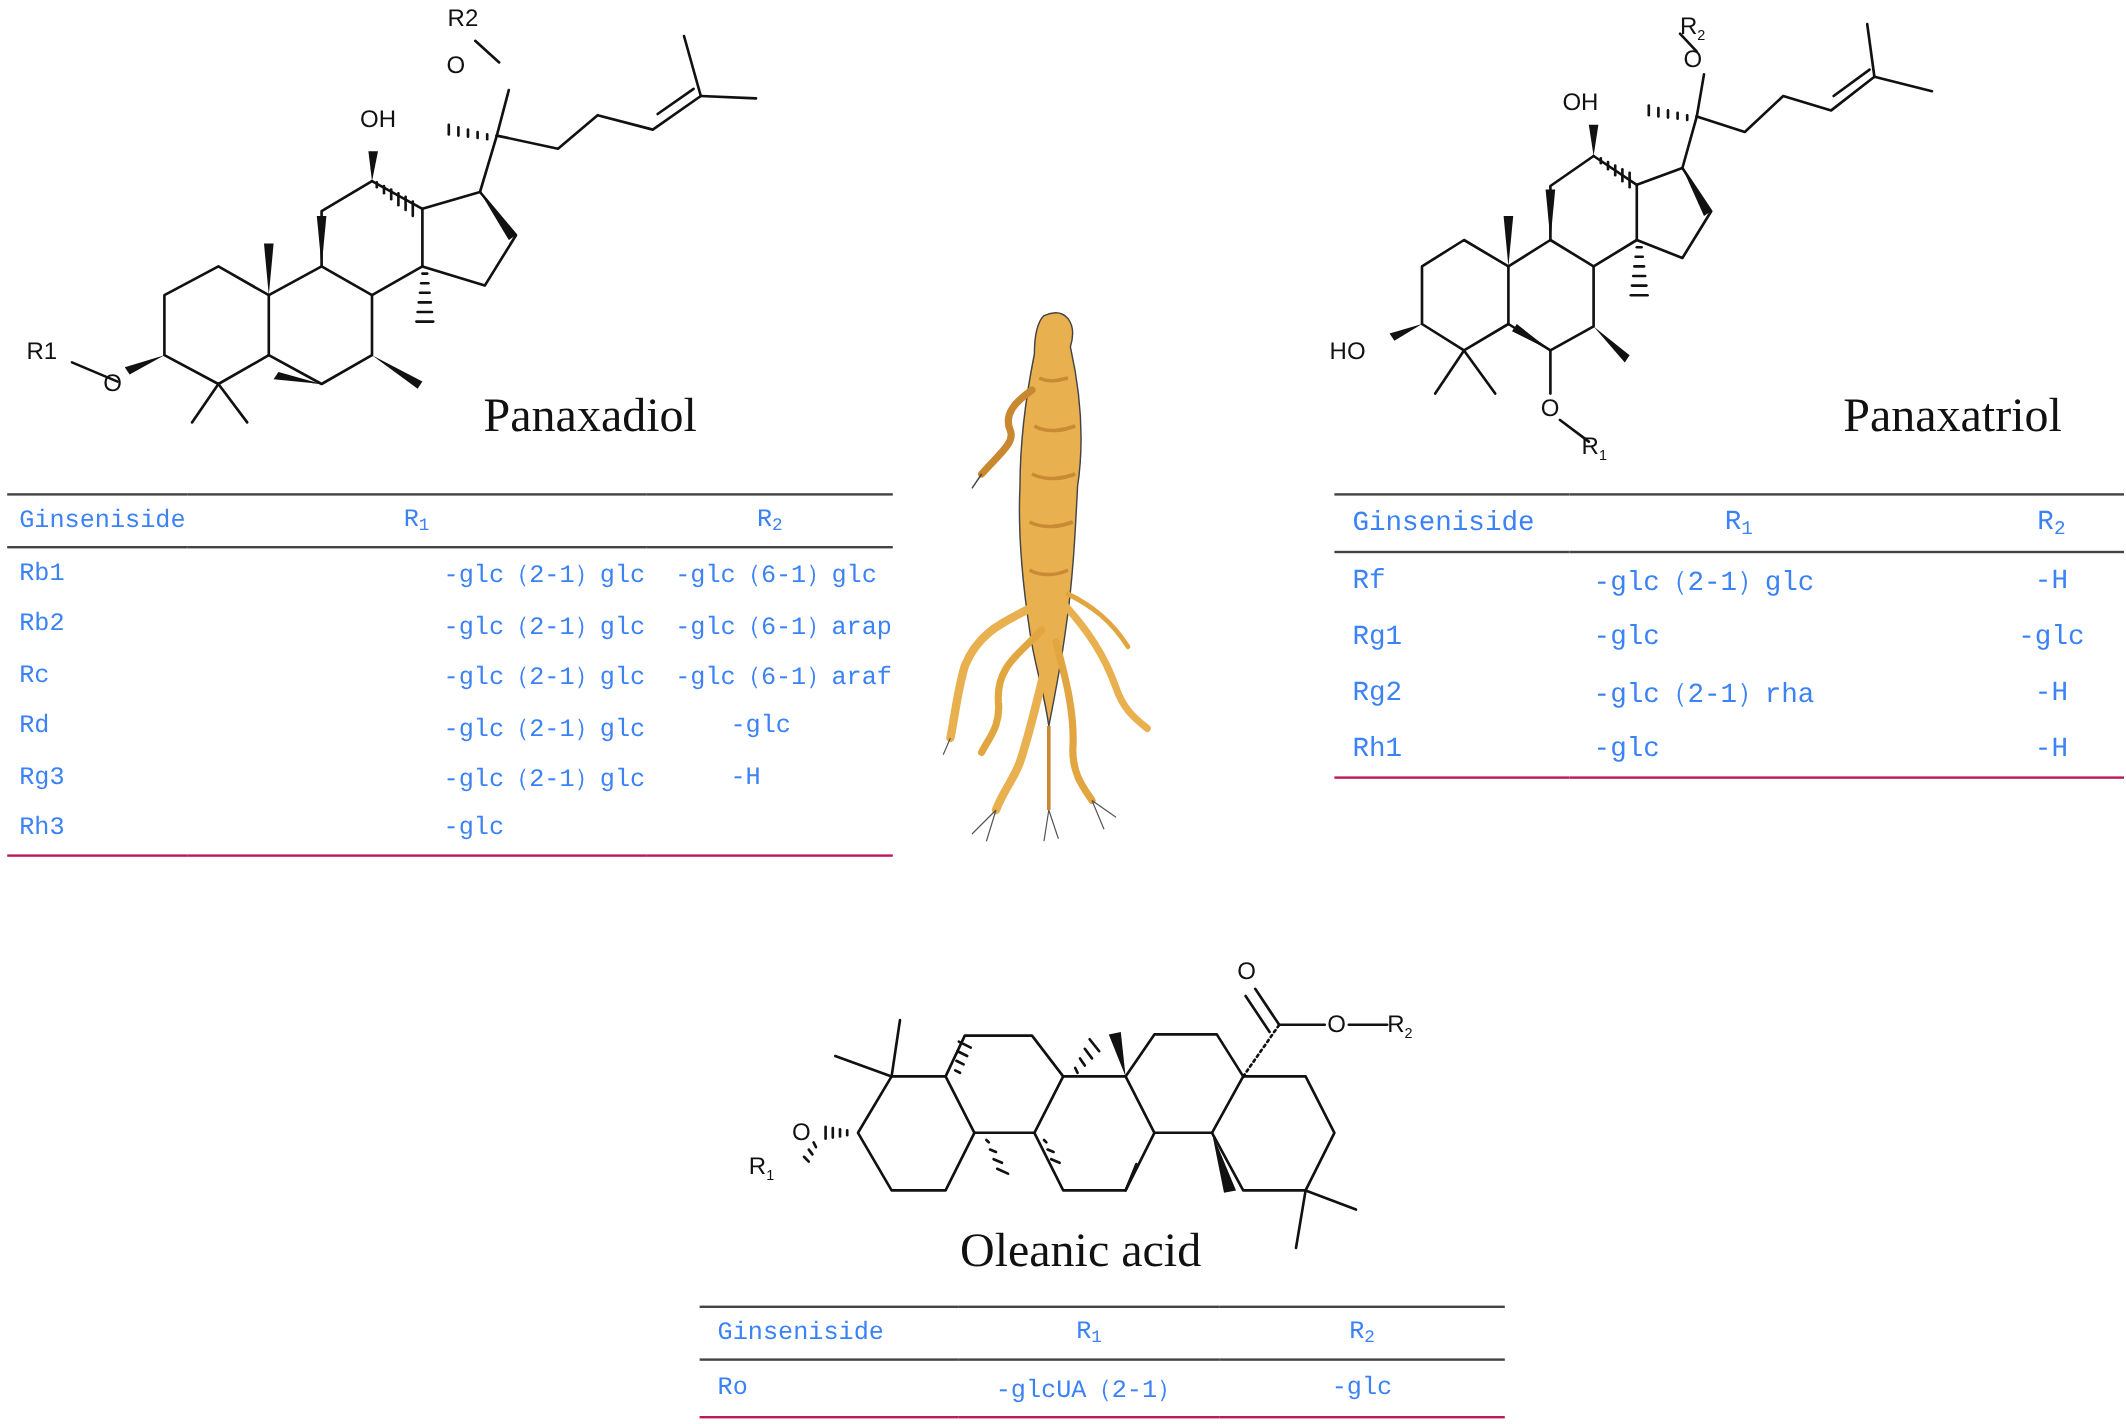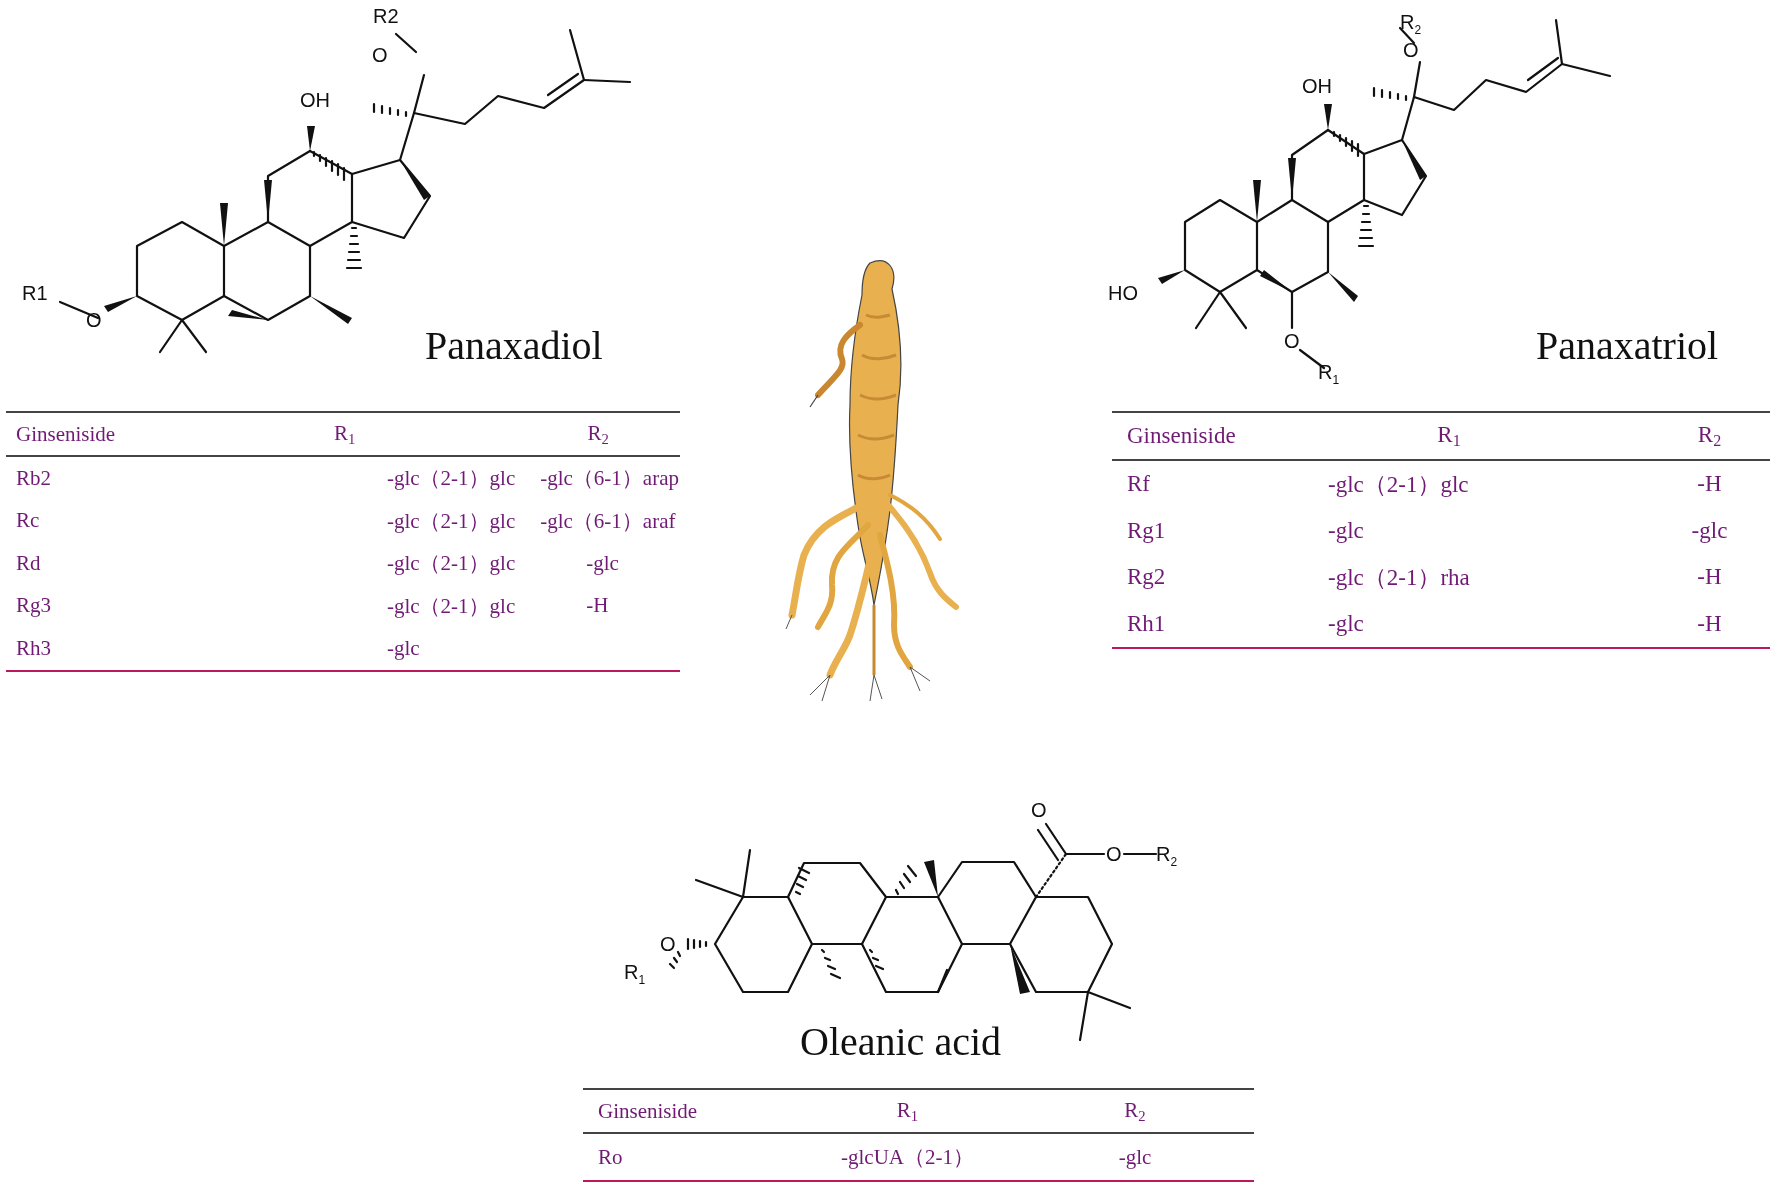--- a/index.html
+++ b/index.html
@@ -5,21 +5,21 @@
   html, body { margin: 0; padding: 0; background: #ffffff; }
   body { width: 1772px; height: 1187px; position: relative; overflow: hidden; font-family: "Liberation Sans", sans-serif; color: #111; }
   .abs { position: absolute; }
   .compound-name { font-family: "Liberation Serif", serif; font-size: 40px; color: #111; white-space: nowrap; }
   .struct-svg { position: absolute; overflow: visible; }
   .struct-svg line, .struct-svg polyline, .struct-svg path.b { stroke: #111; stroke-width: 2.2; fill: none; stroke-linecap: round; stroke-linejoin: round; }
   .struct-svg .wedge { fill: #111; stroke: none; }
   .struct-svg .hash { stroke: #111; stroke-width: 2; }
   .atom { position: absolute; font-family: "Liberation Sans", sans-serif; font-size: 20px; color: #111; line-height: 1; white-space: nowrap; }
   .atom sub { font-size: 12px; }
-  table.rtable { position: absolute; border-collapse: collapse; font-family: Liberation Serif, serif; color: #701a75; }
+  table.rtable { position: absolute; border-collapse: collapse; font-family: Liberation Mono, monospace; color: #3b82f6; }
   table.rtable th { font-weight: normal; border-top: 2px solid #444; border-bottom: 2px solid #444; text-align: left; }
   table.rtable tbody tr:last-child td { border-bottom: 2px solid #be185d; }
   table.rtable th.c, table.rtable td.c { text-align: center; }
   .sub { font-size: 0.7em; vertical-align: -0.25em; }
   #t1 { left: 6px; top: 411px; width: 674px; font-size: 21px; }
   #t1 th { height: 40px; }
   #t1 td { height: 40.5px; }
   #t2 { left: 1112px; top: 411px; width: 658px; font-size: 23px; }
   #t2 th { height: 44px; }
   #t2 td { height: 44.5px; }
@@ -81,32 +81,37 @@
         <line x1="390" y1="108" x2="390" y2="114"></line>
         <line x1="382" y1="106" x2="382" y2="113"></line>
         <line x1="374" y1="104" x2="374" y2="112"></line>
     </g>
   </svg>
   <span class="atom" style="left:373px;top:6px;">R2</span>
   <span class="atom" style="left:372px;top:45px;">O</span>
   <span class="atom" style="left:300px;top:90px;">OH</span>
   <span class="atom" style="left:22px;top:283px;">R1</span>
   <span class="atom" style="left:86px;top:310px;">O</span>
-  <div class="abs compound-name" style="left:425px;top:322px;">Panaxadiol</div>
+  <div class="abs compound-name" style="left:403px;top:322px;">Panaxadiol</div>
 </div>
 
 <table class="rtable" id="t1">
   <thead>
     <tr>
       <th style="width:200px;padding-left:10px;"><span>Ginseniside</span></th>
       <th class="c" style="width:240px;"><span>R</span><span class="sub">1</span></th>
       <th class="c"><span>R</span><span class="sub">2</span></th>
     </tr>
   </thead>
   <tbody>
+    <tr>
+        <td style="padding-left:10px">Rb1</td>
+        <td style="padding-left:214px;white-space:nowrap;">-glc（2-1）glc</td>
+        <td style="padding-left:24px;white-space:nowrap;">-glc（6-1）glc</td>
+      </tr>
     <tr>
         <td style="padding-left:10px">Rb2</td>
         <td style="padding-left:214px;white-space:nowrap;">-glc（2-1）glc</td>
         <td style="padding-left:24px;white-space:nowrap;text-align:center;">-glc（6-1）arap</td>
       </tr>
     <tr>
         <td style="padding-left:10px">Rc</td>
         <td style="padding-left:214px;white-space:nowrap;">-glc（2-1）glc</td>
         <td style="padding-left:24px;white-space:nowrap;">-glc（6-1）araf</td>
       </tr>

